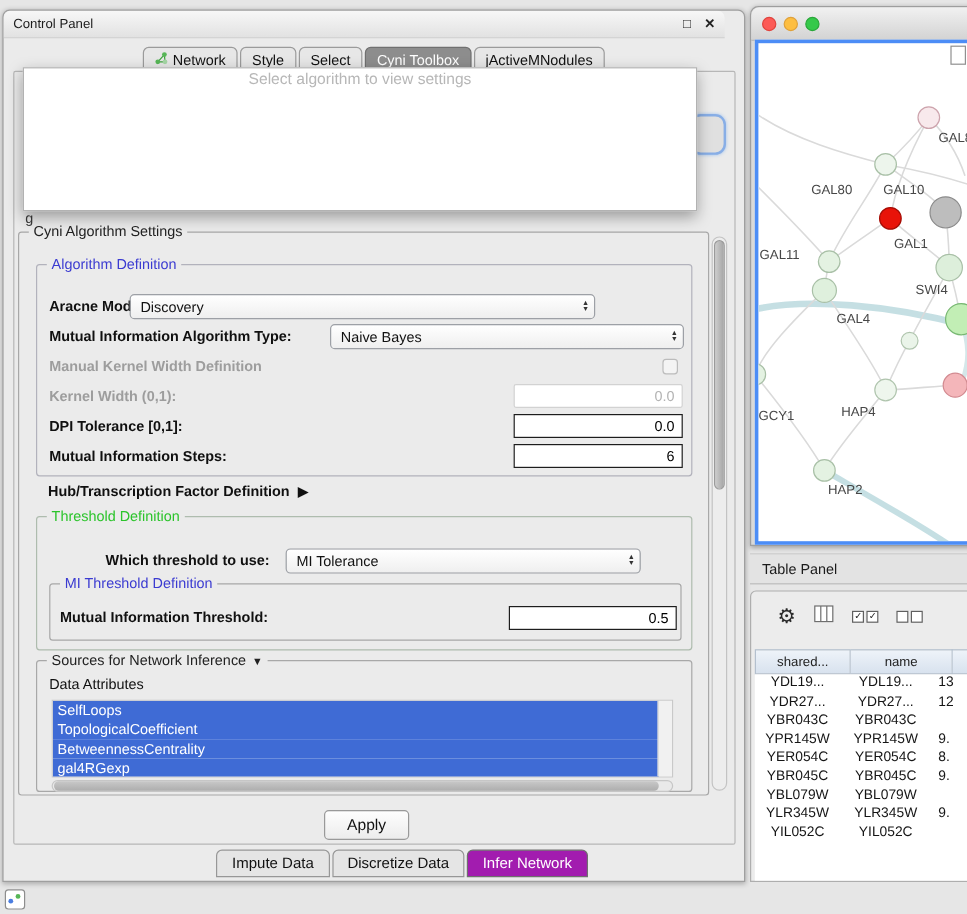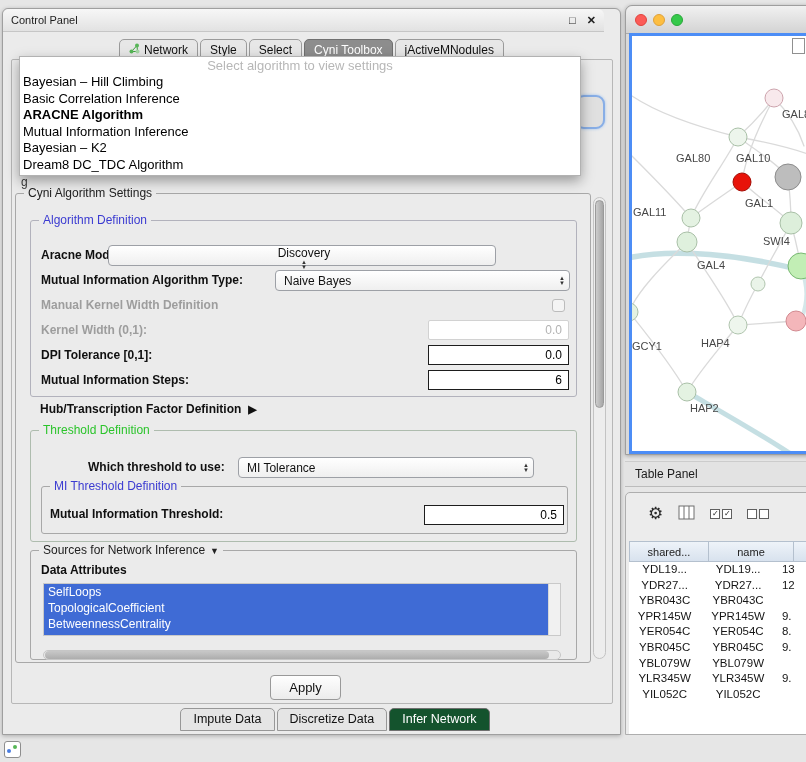--- a/index.html
+++ b/index.html
@@ -58,37 +58,37 @@
     font-size:12px;color:#111;padding:0 4px 0 8px;box-sizing:border-box;}
   .combo .arrows{display:flex;flex-direction:column;align-items:center;font-size:6px;line-height:5px;color:#333;}
 
   .tfield{position:absolute;height:20px;display:flex;align-items:center;justify-content:flex-end;
     background:#fff;font-size:12px;padding:0 6px;box-sizing:border-box;}
   .tfield.plain{border:1px solid #d2d2d2;border-radius:2px;color:#b3b3b3;}
   .tfield.editable{border:1.5px solid #1d1d1d;color:#000;}
 
   .checkbox{position:absolute;width:13px;height:13px;background:#f4f4f4;border:1px solid #bcbcbc;border-radius:3px;box-sizing:border-box;}
 
-  .attr-lbl{position:absolute;left:10px;top:12px;font-size:12px;font-weight:bold;color:#101010;}
-  .attr-list{position:absolute;left:12px;top:32px;width:518px;height:53px;background:#fff;border:1px solid #c9c9c9;box-sizing:border-box;overflow:hidden;}
+  .attr-lbl{position:absolute;left:10px;top:12px;font-size:12px;font-weight:normal;color:#101010;}
+  .attr-list{position:absolute;left:12px;top:32px;width:518px;height:65px;background:#fff;border:1px solid #c9c9c9;box-sizing:border-box;overflow:hidden;}
   .attr-item{height:16px;line-height:16px;font-size:12px;color:#fff;background:#3f6bd5;padding-left:4px;margin-right:11px;white-space:nowrap;}
   .attr-vscroll{position:absolute;top:0;right:0;bottom:0;width:11px;background:#f1f1f1;border-left:1px solid #d8d8d8;}
   .hscroll{position:absolute;left:12px;top:99px;width:518px;height:10px;background:#e9e9e9;border:1px solid #c6c6c6;border-radius:5px;box-sizing:border-box;}
   .hscroll .thumb{position:absolute;left:1px;top:0px;width:504px;height:8px;background:linear-gradient(#c8c8c8,#adadad);border-radius:4px;}
 
   .vscroll{position:absolute;left:590px;top:188px;width:13px;height:462px;background:#ededed;border:1px solid #c3c3c3;border-radius:7px;box-sizing:border-box;}
   .vscroll .thumb{position:absolute;left:1px;right:1px;top:2px;height:206px;background:linear-gradient(90deg,#cdcdcd,#a6a6a6);border:1px solid #9a9a9a;border-radius:6px;}
 
   .apply-btn{position:absolute;left:267px;top:666px;width:69px;height:23px;display:flex;align-items:center;justify-content:center;
     background:linear-gradient(#fefefe,#ececec);border:1px solid #999;border-radius:4px;font-size:13px;color:#111;}
 
   .bottom-tabs{position:absolute;left:0;right:0;top:699px;display:flex;justify-content:center;margin-left:47px;}
   .btab{font-size:12.5px;color:#111;background:#e5e5e5;border:1px solid #979797;border-radius:5px 5px 0 0;
     padding:3px 12px;margin:0 1px;height:15px;line-height:15px;}
-  .btab.selected{background:#14532d;border-color:#6f6f6f;color:#fff;}
+  .btab.selected{background:#a21caf;border-color:#6f6f6f;color:#fff;}
 
   
   .net-window{position:absolute;left:625px;top:5px;width:190px;height:450px;background:#d9d9d9;
     border:1px solid #9e9e9e;border-radius:7px 0 0 0;box-shadow:0 1px 4px rgba(0,0,0,.3);box-sizing:border-box;}
   .net-titlebar{position:absolute;left:0;top:0;right:0;height:27px;background:linear-gradient(#f1f1f1,#d3d3d3);
     border-bottom:1px solid #ababab;border-radius:7px 0 0 0;}
   .dot{position:absolute;top:8px;width:12px;height:12px;border-radius:50%;box-sizing:border-box;}
   .dot.red{left:9px;background:#fc5b57;border:1px solid #e0443e;}
   .dot.yellow{left:27px;background:#fdbe41;border:1px solid #dfa13a;}
   .dot.green{left:45px;background:#35c94a;border:1px solid #2aa73a;}
@@ -158,38 +158,30 @@
         <div class="tab">
           <span>jActiveMNodules</span>
         </div>
       </div>
 
     <div class="combo-fragment"></div>
     <span class="obscured">g</span>
 
     <div class="popup">
       <div class="ph">Select algorithm to view settings</div>
-      <div id="popup-items">
-          <div class="pitem">Bayesian – Hill Climbing</div>
-          <div class="pitem">Basic Correlation Inference</div>
-          <div class="pitem bold">ARACNE Algorithm</div>
-          <div class="pitem">Mutual Information Inference</div>
-          <div class="pitem">Bayesian – K2</div>
-          <div class="pitem">Dream8 DC_TDC Algorithm</div>
-        </div>
     </div>
 
     <div class="group settings-group">
       <span class="legend black">Cyni Algorithm Settings</span>
 
       <div class="group alg-group">
         <span class="legend blue">Algorithm Definition</span>
 
         <span class="lbl" style="left:10px;top:24px;">Aracne Mode:</span>
-        <div class="combo" style="left:77px;top:24px;width:388px;flex-direction:column;">
+        <div class="combo" style="left:77px;top:24px;width:388px;">
           <span>Discovery</span>
           <span class="arrows">
               <span>▲</span>
               <span>▼</span>
             </span>
         </div>
 
         <span class="lbl" style="left:10px;top:49px;">Mutual Information Algorithm Type:</span>
         <div class="combo" style="left:244px;top:49px;width:295px;">
           <span>Naive Bayes</span>

